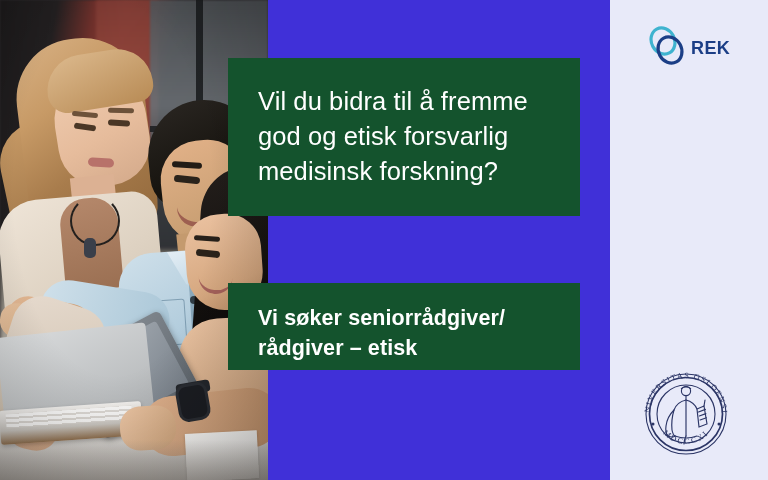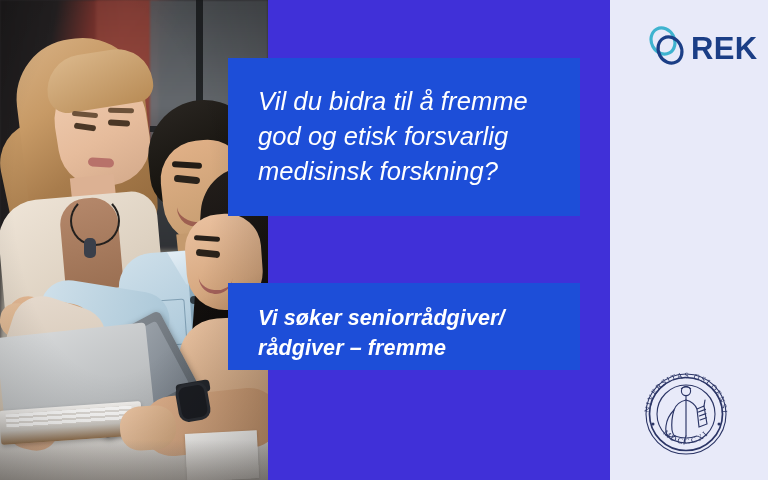--- a/index.html
+++ b/index.html
@@ -254,21 +254,21 @@
     background:linear-gradient(180deg,#fbfaf8,#e3e0dc);
     transform:rotate(-3deg);box-shadow:0 1px 3px rgba(0,0,0,.2);
   }
   .photo-vignette{
     left:0;top:0;width:268px;height:480px;
     background:radial-gradient(ellipse at 42% 40%,rgba(0,0,0,0) 45%,rgba(0,0,0,.28) 100%);
   }
 
   
   .card{
-    position:absolute;background:#1d4ed8;box-sizing:border-box;font-style:italic;
+    position:absolute;background:#14532d;box-sizing:border-box;
   }
   .card-headline{
     left:228px;top:58px;width:352px;height:158px;
     padding:26px 30px 0 30px;
   }
   .card-headline .txt{
     color:#ffffff;font-size:25.5px;line-height:35px;font-weight:400;
     letter-spacing:.1px;white-space:pre-line;
   }
   .card-sub{
@@ -285,21 +285,21 @@
     text-align:right;color:#ffffff;font-size:14.5px;font-weight:700;
     letter-spacing:.2px;
   }
 
   
   .rek-logo{
     position:absolute;left:648px;top:26px;width:92px;height:44px;
     display:flex;align-items:center;gap:5px;
   }
   .rek-word{
-    color:#1b3e86;font-size:31px;font-weight:700;letter-spacing:.4px;line-height:1;
+    color:#1b3e86;font-size:18px;font-weight:700;letter-spacing:.4px;line-height:1;
   }
   .uio-seal{
     position:absolute;left:634px;top:362px;width:104px;height:104px;
   }
 </style>
 </head>
 <body>
 
 <div id="stage">
 
@@ -379,21 +379,21 @@
   </div>
 
   <div class="card card-headline">
     <div class="txt">Vil du bidra til å fremme
 god og etisk forsvarlig
 medisinsk forskning?</div>
   </div>
 
   <div class="card card-sub">
     <div class="txt">Vi søker seniorrådgiver/
-rådgiver – fremme</div>
+rådgiver – etisk</div>
   </div>
 
 
   <div class="rek-logo">
     <span>
       <svg width="38" height="40" viewBox="0 0 38 40">
         <ellipse cx="15" cy="15" rx="11.5" ry="13.5" transform="rotate(-28 15 15)" fill="none" stroke="#3fb3cf" stroke-width="3.2"></ellipse>
         <ellipse cx="22" cy="24" rx="11.5" ry="13.5" transform="rotate(-28 22 24)" fill="none" stroke="#1b3e86" stroke-width="3.2"></ellipse>
       </svg>
     </span>

